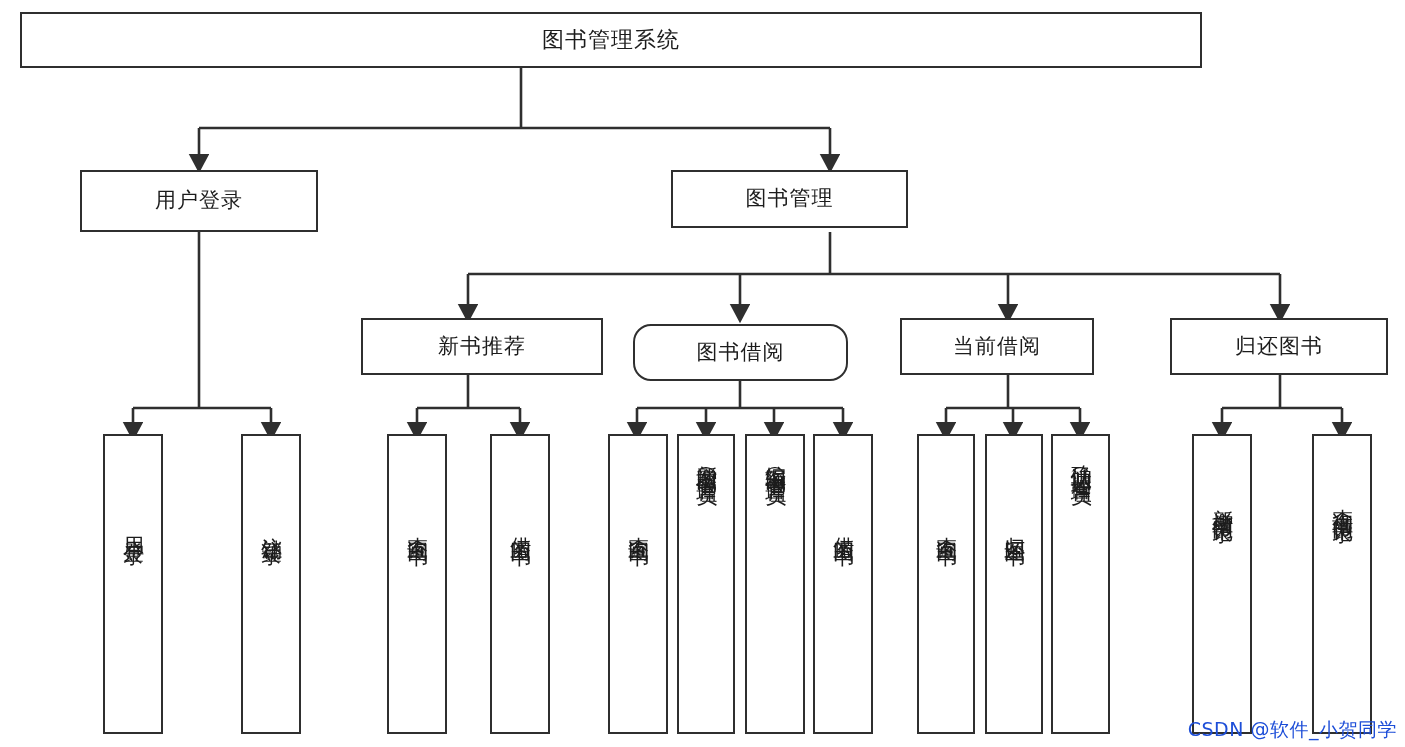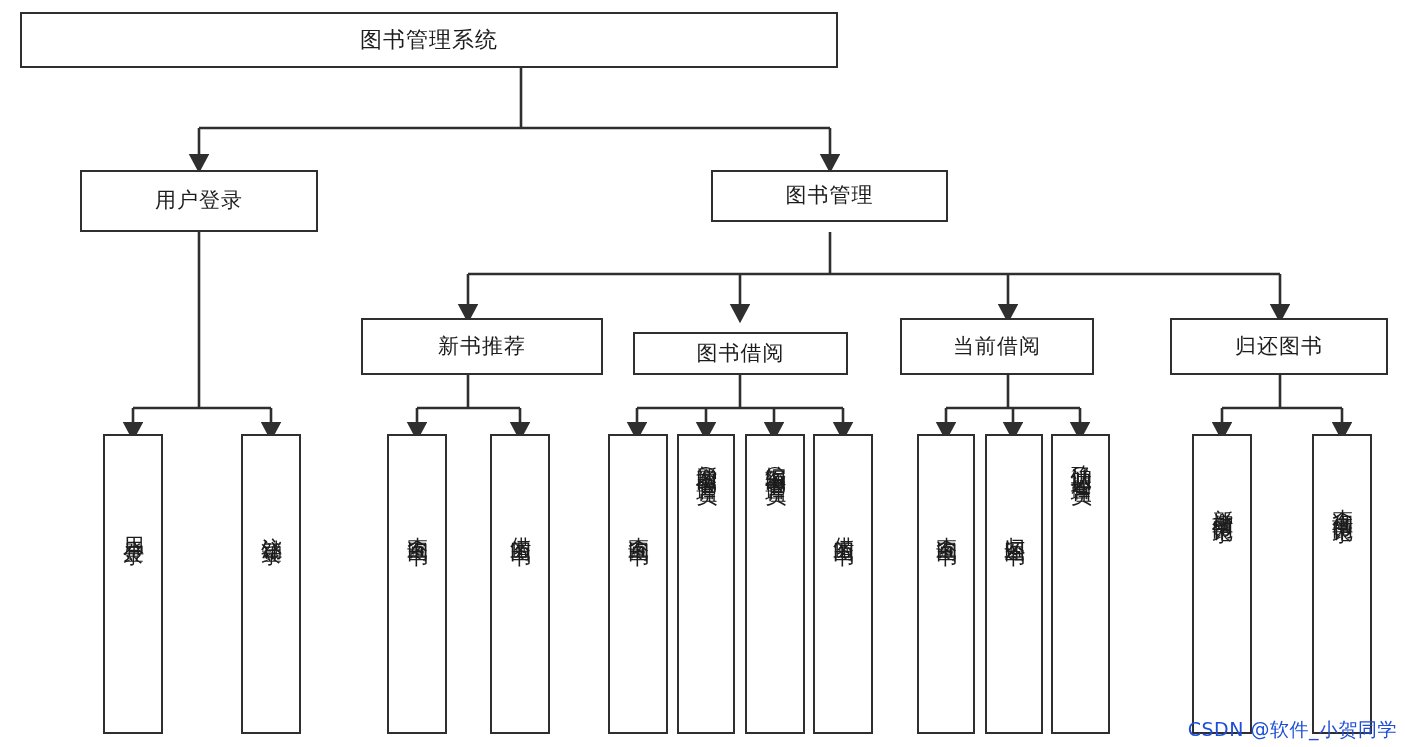--- a/index.html
+++ b/index.html
@@ -123,27 +123,27 @@
       <path d="M1013,408 L1013,430" marker-end="url(#arrow)"></path>
       <path d="M1080,408 L1080,430" marker-end="url(#arrow)"></path>
 
       <path d="M1280,375 L1280,408"></path>
       <path d="M1222,408 L1342,408"></path>
       <path d="M1222,408 L1222,430" marker-end="url(#arrow)"></path>
       <path d="M1342,408 L1342,430" marker-end="url(#arrow)"></path>
     </g>
   </svg>
 
-  <div class="node h root" style="left:20px; top:12px; width:818px; height:56px;">图书管理系统</div>
+  <div class="node h root" style="left:20px; top:12px; width:1182px; height:56px;">图书管理系统</div>
 
   <div class="node h" style="left:80px; top:170px; width:238px; height:62px;">用户登录</div>
-  <div class="node h" style="left:711px; top:170px; width:237px; height:52px;">图书管理</div>
+  <div class="node h" style="left:671px; top:170px; width:237px; height:58px;">图书管理</div>
 
   <div class="node h" style="left:361px; top:318px; width:242px; height:57px;">新书推荐</div>
-  <div class="node h" style="left:633px; top:332px; width:215px; height:43px;">图书借阅</div>
+  <div class="node h" style="left:633px; top:324px; width:215px; height:57px;border-radius:18px;">图书借阅</div>
   <div class="node h" style="left:900px; top:318px; width:194px; height:57px;">当前借阅</div>
   <div class="node h" style="left:1170px; top:318px; width:218px; height:57px;">归还图书</div>
 
   <div class="node v mid" style="left:103px; top:434px; width:60px; height:300px;">
     <span class="vlabel">用户登录</span>
   </div>
   <div class="node v mid" style="left:241px; top:434px; width:60px; height:300px;">
     <span class="vlabel">注销登录</span>
   </div>
 

